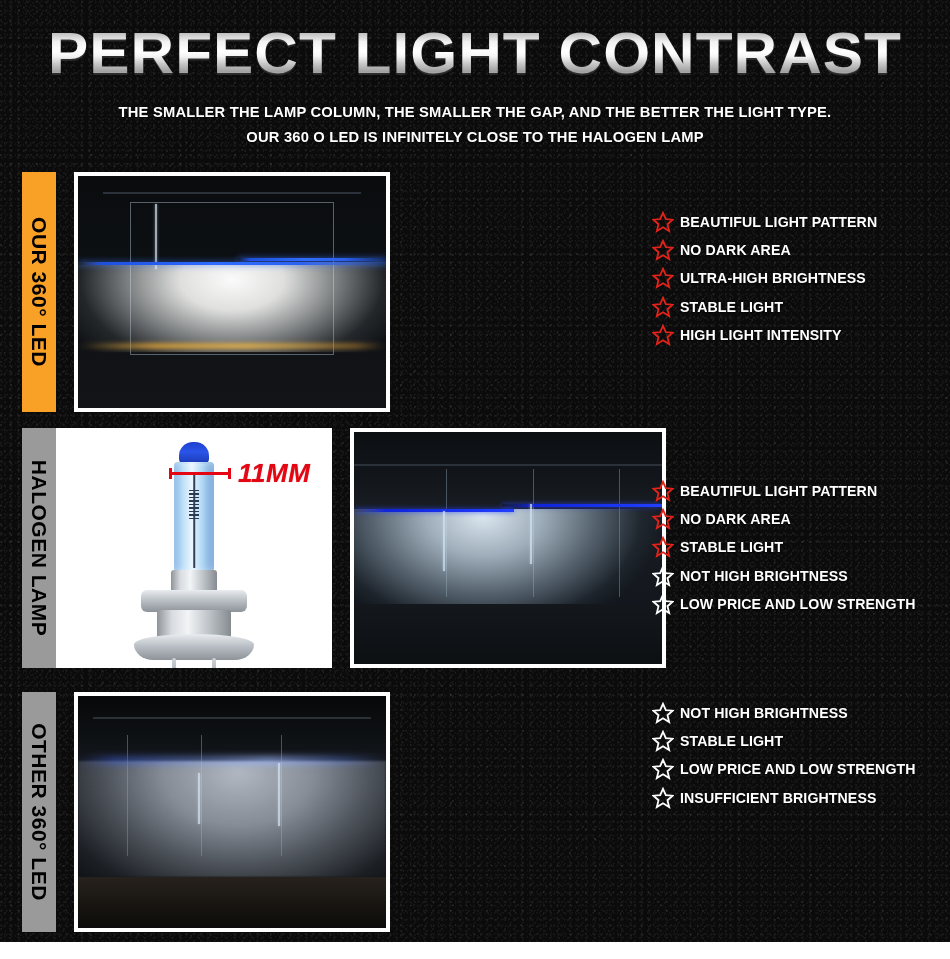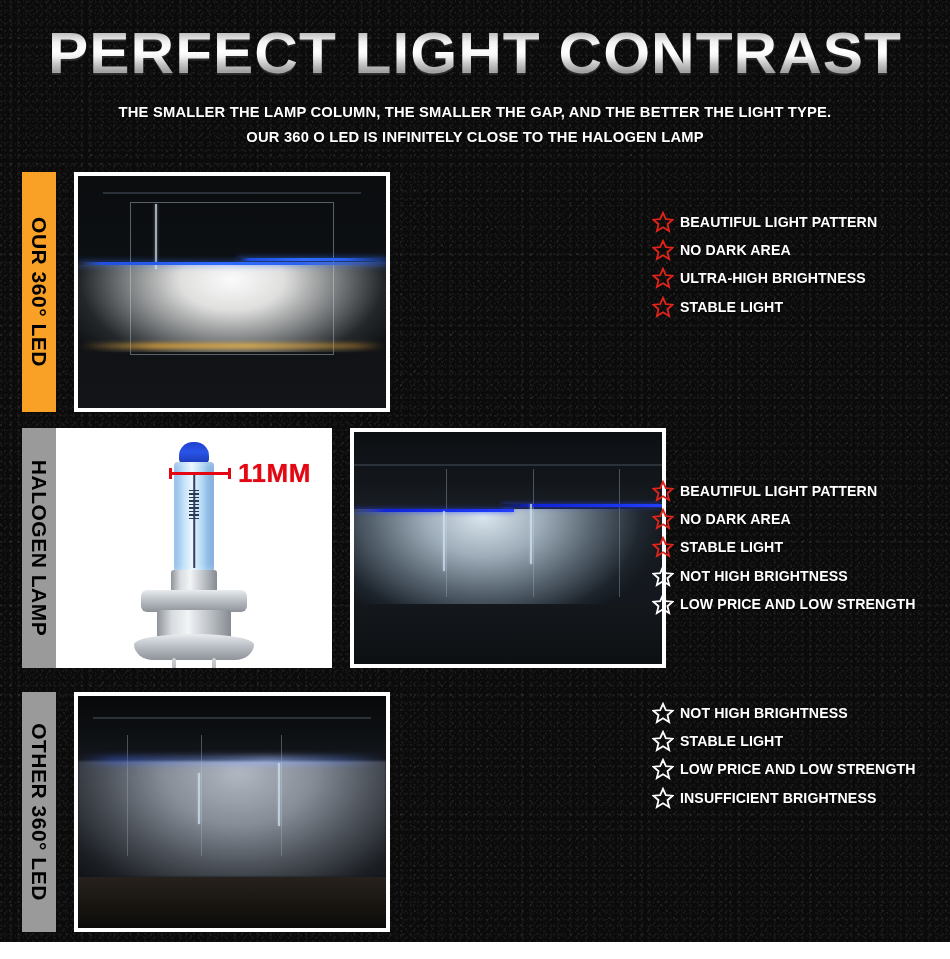--- a/index.html
+++ b/index.html
@@ -478,20 +478,26 @@
           <polygon points="12,2 15.1,8.9 22.6,9.5 16.9,14.4 18.7,21.8 12,17.8 5.3,21.8 7.1,14.4 1.4,9.5 8.9,8.9" fill="none" stroke="#e2231a" stroke-width="2"></polygon>
         </svg>
       <span class="feature-label">ULTRA-HIGH BRIGHTNESS</span>
     </div>
     <div class="feature">
       <svg class="star" viewBox="0 0 24 24">
           <polygon points="12,2 15.1,8.9 22.6,9.5 16.9,14.4 18.7,21.8 12,17.8 5.3,21.8 7.1,14.4 1.4,9.5 8.9,8.9" fill="none" stroke="#e2231a" stroke-width="2"></polygon>
         </svg>
       <span class="feature-label">STABLE LIGHT</span>
     </div>
+    <div class="feature">
+      <svg class="star" viewBox="0 0 24 24">
+          <polygon points="12,2 15.1,8.9 22.6,9.5 16.9,14.4 18.7,21.8 12,17.8 5.3,21.8 7.1,14.4 1.4,9.5 8.9,8.9" fill="none" stroke="#e2231a" stroke-width="2"></polygon>
+        </svg>
+      <span class="feature-label">HIGH LIGHT INTENSITY</span>
+    </div>
   </div>
 
   <div class="row row-2">
 
     <div class="side-label side-gray">
       <span class="vtext">HALOGEN LAMP</span>
     </div>
 
     <div class="bulb-panel">
       <div>
@@ -500,21 +506,21 @@
         <div class="filament-stem" style="top:44px;height:96px;"></div>
         <div class="filament" style="top:62px;"></div>
         <div class="hal-metal" style="top:142px;width:46px;height:22px;"></div>
         <div class="hal-flange" style="top:162px;width:106px;height:22px;"></div>
         <div class="hal-metal" style="top:182px;width:74px;height:30px;"></div>
         <div class="hal-flange" style="top:206px;width:120px;height:26px;border-radius:50% 50% 16% 16% / 40% 40% 60% 60%;"></div>
         <div class="hal-pin" style="left:50%;margin-left:-22px;top:230px;height:22px;"></div>
         <div class="hal-pin" style="left:50%;margin-left:18px;top:230px;height:22px;"></div>
       </div>
 
-      <div class="measure" style="left:113px;top:32px;">
+      <div class="measure" style="left:113px;top:32px;font-style:italic;">
         <span class="measure-bar" style="width:62px;"></span>
         <span class="measure-text">11MM</span>
       </div>
     </div>
 
     <div class="beam-panel">
       <div class="beam-inner">
         <div class="b2-dark"></div>
         <div class="ceiling-beam" style="left:0;top:14%;width:100%;"></div>
         <div class="wall-line" style="left:30%;top:16%;height:55%;"></div>

